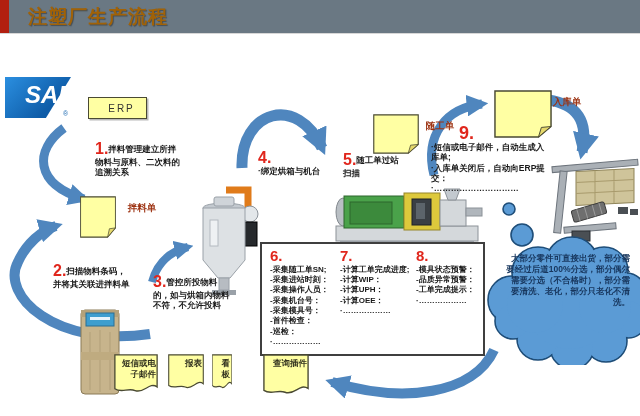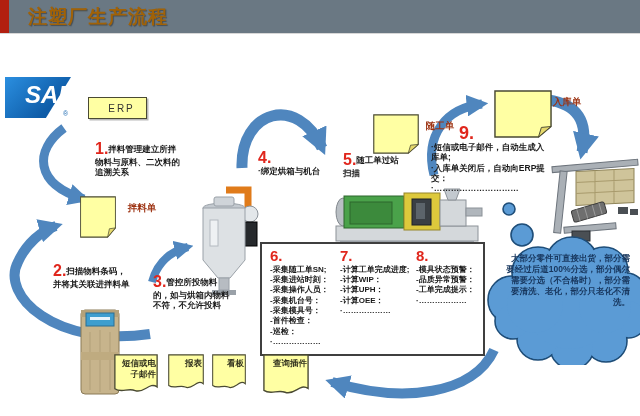--- a/index.html
+++ b/index.html
@@ -269,21 +269,21 @@
       <path d="M1,1 H49 V36 C40,30 34,44 24,40 C16,37 8,43 1,38 Z" fill="#ffffa3" stroke="#4a4a33" stroke-width="1.5"></path>
     </svg>
     <span class="doc-label">短信或电子邮件</span>
   </div>
   <div class="abs docnote" style="left:168px;top:354px;width:36px;height:38px;">
     <svg viewBox="0 0 50 46" preserveAspectRatio="none">
       <path d="M1,1 H49 V36 C40,30 34,44 24,40 C16,37 8,43 1,38 Z" fill="#ffffa3" stroke="#4a4a33" stroke-width="1.5"></path>
     </svg>
     <span class="doc-label">报表</span>
   </div>
-  <div class="abs docnote" style="left:212px;top:354px;width:34px;height:38px;">
+  <div class="abs docnote" style="left:212px;top:354px;width:20px;height:38px;">
     <svg viewBox="0 0 50 46" preserveAspectRatio="none">
       <path d="M1,1 H49 V36 C40,30 34,44 24,40 C16,37 8,43 1,38 Z" fill="#ffffa3" stroke="#4a4a33" stroke-width="1.5"></path>
     </svg>
     <span class="doc-label">看板</span>
   </div>
   <div class="abs docnote" style="left:263px;top:354px;width:46px;height:44px;">
     <svg viewBox="0 0 50 46" preserveAspectRatio="none">
       <path d="M1,1 H49 V36 C40,30 34,44 24,40 C16,37 8,43 1,38 Z" fill="#ffffa3" stroke="#4a4a33" stroke-width="1.5"></path>
     </svg>
     <span class="doc-label">查询插件</span>

